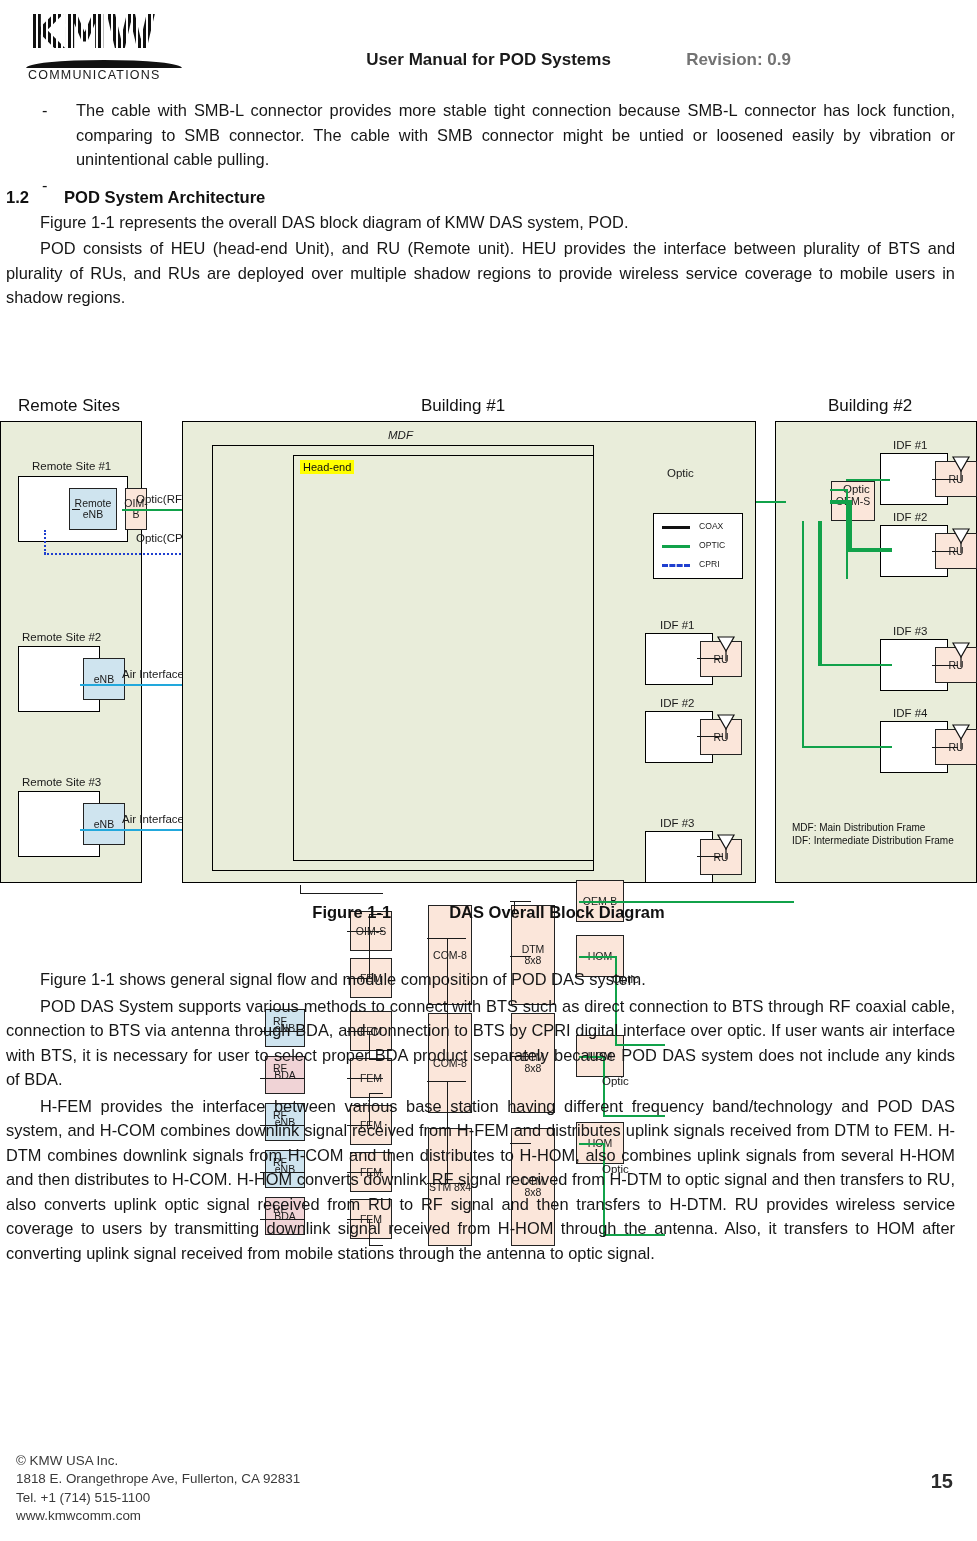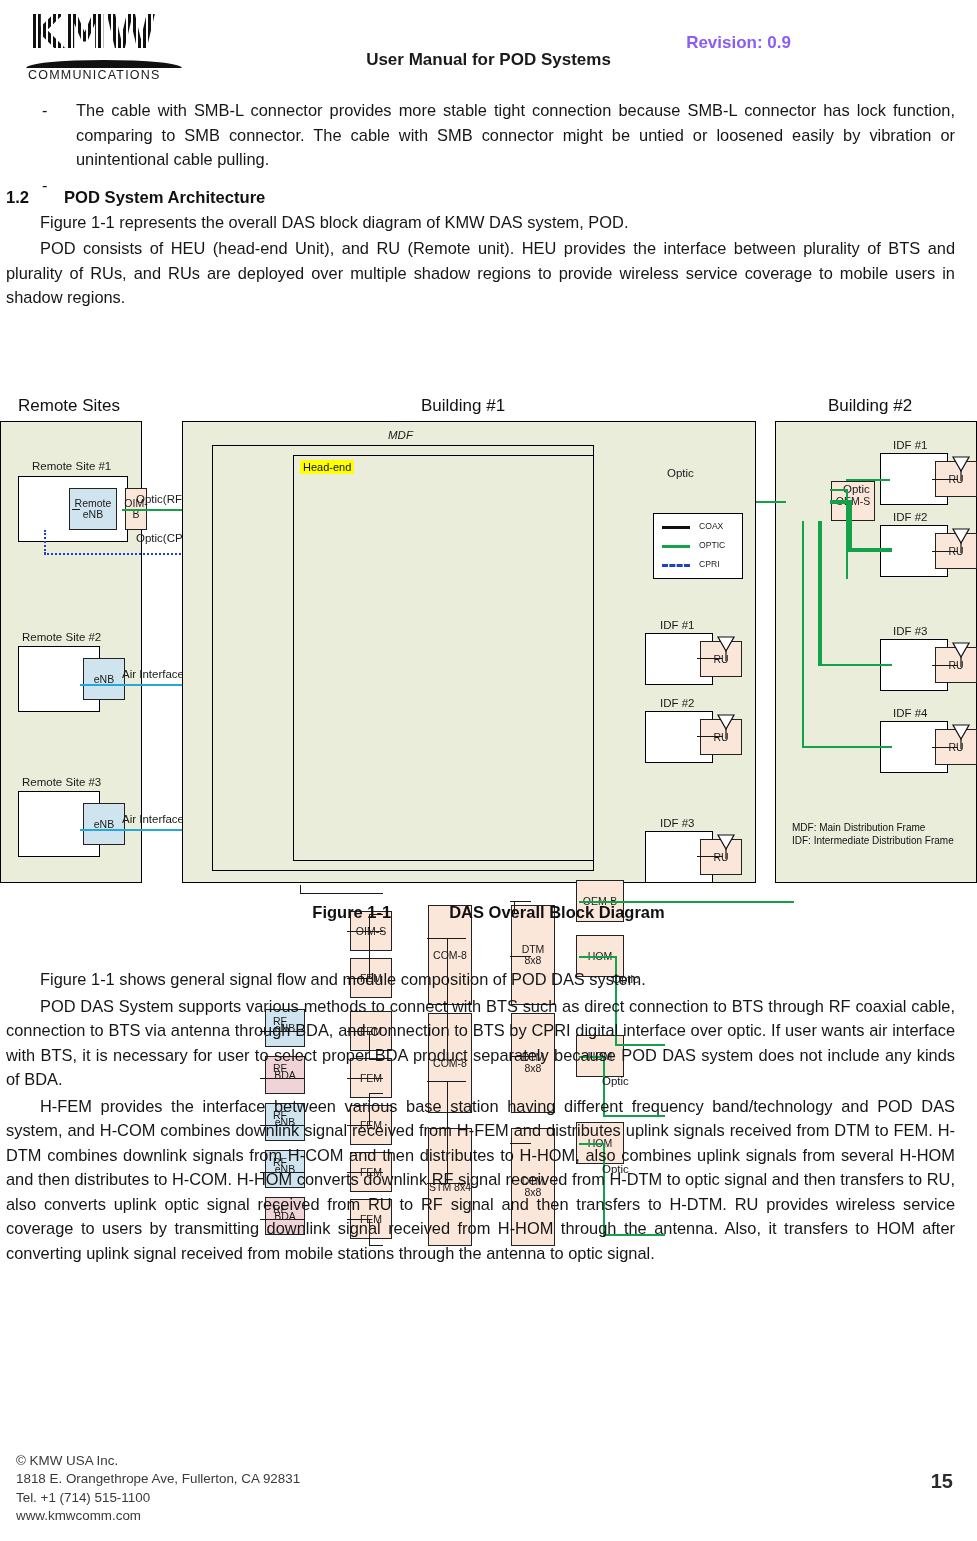--- a/index.html
+++ b/index.html
@@ -29,22 +29,22 @@
   .logo-sub{
     position:absolute; left:10px; top:62px; width:160px;
     font-family:"Liberation Sans", sans-serif; font-size:12.5px;
     letter-spacing:1.2px; color:#1a1a1a; font-weight:normal;
   }
   .hdr-title{
     position:absolute; left:0; top:50px; width:977px; text-align:center;
     font-size:17px; font-weight:600; color:#1a1a1a;
   }
   .hdr-rev{
-    position:absolute; right:24px; top:33px;
-    font-size:17px; font-weight:600; color:#8b5cf6;
+    position:absolute; right:24px; top:50px;
+    font-size:17px; font-weight:600; color:#737373;
   }
 
   
   .content{ position:absolute; left:0; top:98px; width:977px; }
   .bullets{ margin:0; padding:0; list-style:none; }
   .bullet{
     position:relative; padding-left:76px; margin-bottom:1px;
     font-size:16.4px; line-height:24.5px; text-align:justify;
     padding-right:22px; color:#161616;
   }

